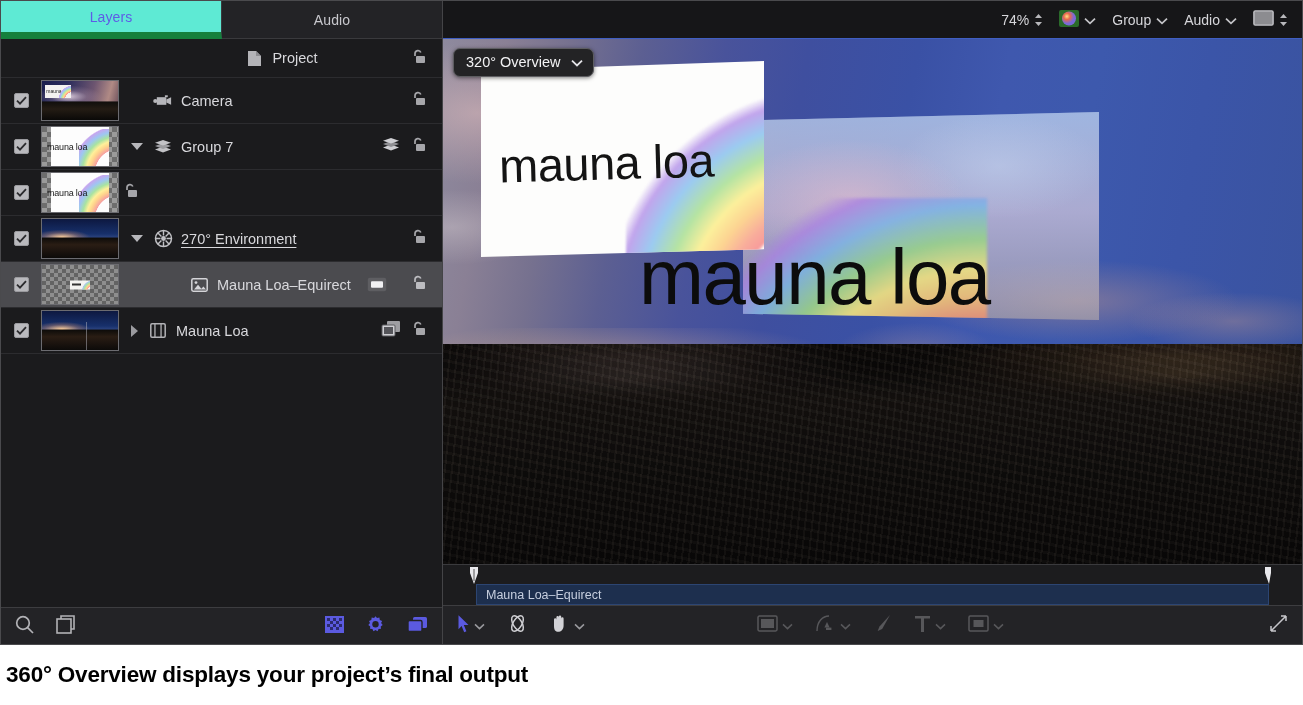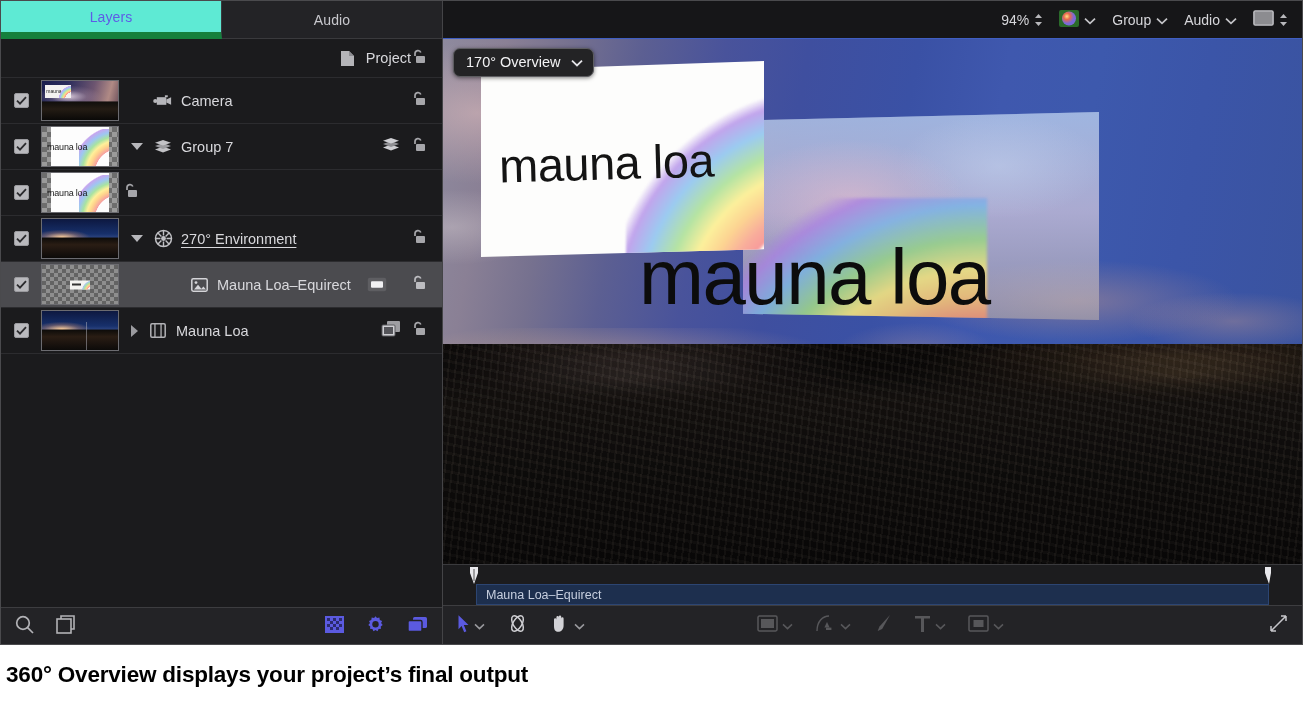--- a/index.html
+++ b/index.html
@@ -149,21 +149,21 @@
   .disclosure.right { border-top:6px solid transparent; border-bottom:6px solid transparent; border-left:7px solid #9b9b9f; }
   .disclosure.none { width:12px; height:12px; }
   .row-icon { width:20px; height:20px; flex:0 0 auto; display:flex; align-items:center; justify-content:center; }
   .row-label { white-space:nowrap; }
   .row-label.linkish { text-decoration: underline; text-underline-offset: 3px; }
   .badge { margin-left:8px; display:flex; align-items:center; }
   .right-icons { display:flex; align-items:center; gap:10px; padding-right:14px; }
   .ind-1 { padding-left: 8px; text-align: right; }
   .ind-2 { padding-left: 38px; }
   .ind-3 { padding-left: 66px; }
-  .row.project .name-cell { justify-content:flex-end; padding-left:150px; }
+  .row.project .name-cell { justify-content:center; padding-left:150px; }
 
   
   #left-bottom {
     height: 37px; flex:0 0 37px; background:#232326;
     border-top:1px solid #3d3d40;
     display:flex; align-items:center; justify-content:space-between;
     padding: 0 14px;
   }
   #left-bottom .grp { display:flex; align-items:center; gap:22px; }
 
@@ -636,21 +636,21 @@
             </svg>
           </span>
         </div>
       </div>
     </div>
 
     <div id="right-panel">
 
       <div id="topbar">
         <div class="tb">
-          <span>94%</span>
+          <span>74%</span>
           <span class="stepper">
             <svg width="9" height="14" viewBox="0 0 9 14">
                 <path d="M4.5 1 8 5H1z" fill="#b8b8bc"></path>
                 <path d="M4.5 13 1 9h7z" fill="#b8b8bc"></path>
               </svg>
           </span>
         </div>
         <div class="tb">
           <span>
             <svg width="20" height="17" viewBox="0 0 20 17">
@@ -717,21 +717,21 @@
 
           <div class="card-front">
             <div class="rb"></div>
             <div class="label">mauna loa</div>
           </div>
 
           <div class="big-label">mauna loa</div>
         </div>
 
         <div id="overview-pill">
-          <span>170° Overview</span>
+          <span>320° Overview</span>
           <span>
             <svg width="12" height="8" viewBox="0 0 12 8">
                 <path d="M1 1.6 6 6.4 11 1.6" stroke="#e4e4e8" stroke-width="1.8" fill="none"></path>
               </svg>
           </span>
         </div>
       </div>
 
       <div id="ruler">
         <span class="playhead-l">

